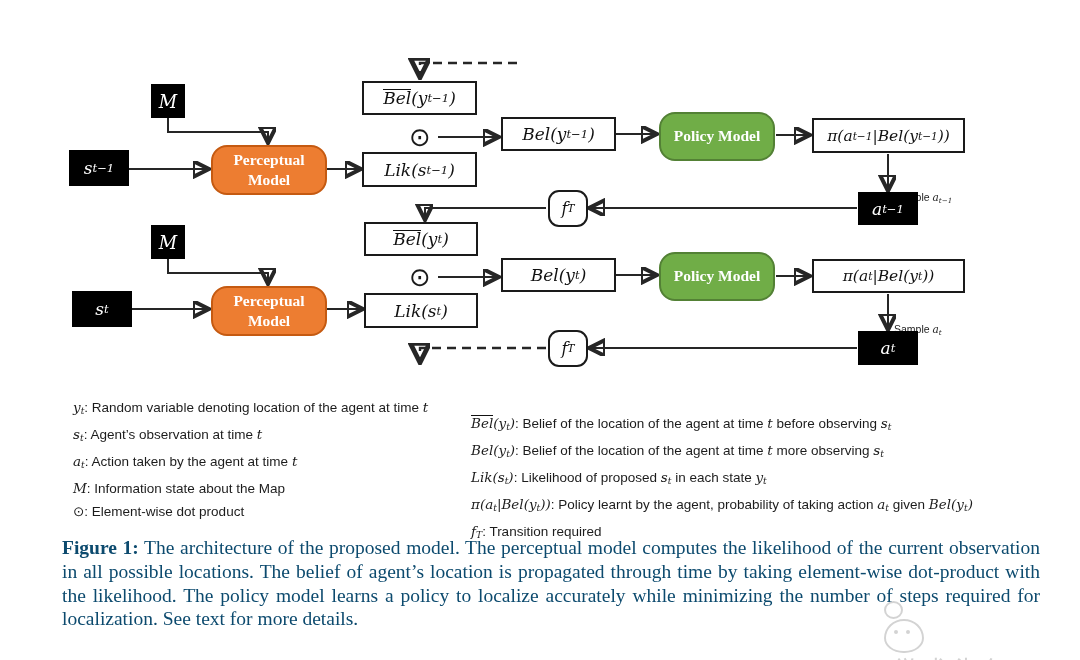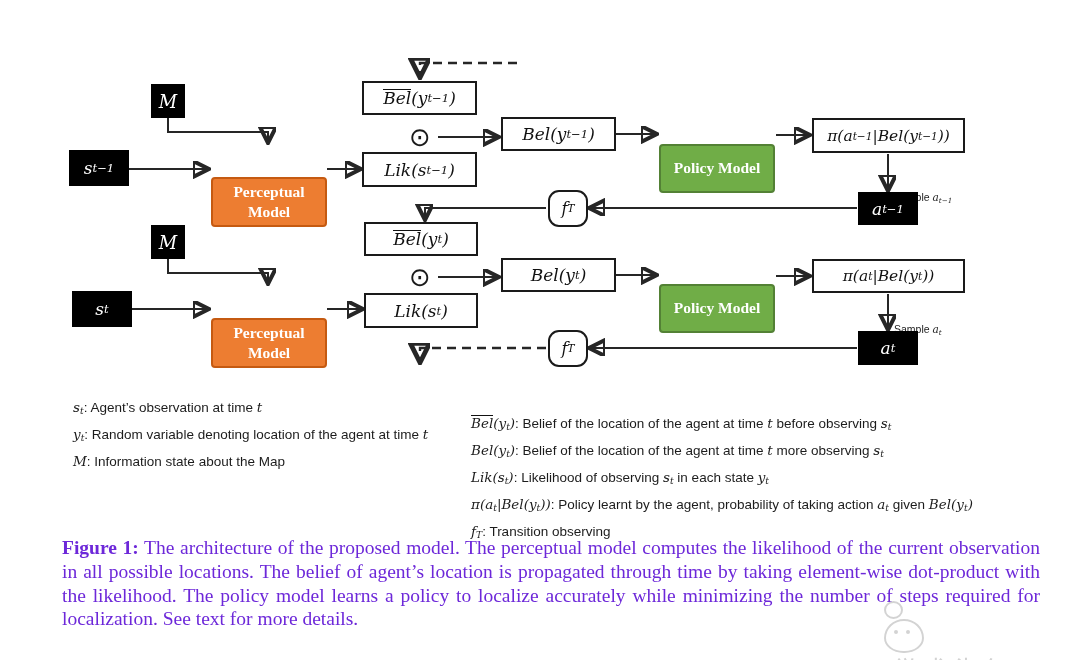--- a/index.html
+++ b/index.html
@@ -6,42 +6,42 @@
   .page{position:relative;width:1080px;height:660px;background:#ffffff;overflow:hidden;
         font-family:"Liberation Sans",sans-serif;color:#111;}
   svg.connectors{position:absolute;left:0;top:0;z-index:1;}
   svg.connectors path{fill:none;stroke:var(--line,#262626);stroke-width:2;}
   svg.connectors path.dash{stroke-dasharray:9 6;stroke-width:2.4;}
 
   .bx{position:absolute;box-sizing:border-box;display:flex;align-items:center;justify-content:center;
       text-align:center;z-index:2;}
   .white{background:#fff;border:2px solid #1a1a1a;font-size:17px;}
   .blackb{background:#000;color:#fff;font-size:17px;}
-  .module{border-radius:4px;color:#fff;font-weight:bold;font-family:"Liberation Serif",serif;
-          font-size:15.5px;line-height:1.3;padding:2px 6px;margin-top:32px;}
+  .module{border-radius:16px;color:#fff;font-weight:bold;font-family:"Liberation Serif",serif;
+          font-size:15.5px;line-height:1.3;padding:2px 6px;}
   .perceptual{background:var(--orange,#ED7D31);border:2.5px solid var(--orange_border,#C55A11);}
   .policy{background:var(--green,#70AD47);border:2.5px solid var(--green_border,#538135);}
   .ft{border-radius:11px;font-size:16px;}
   .pi{font-size:15.5px;}
   .odot{font-family:"DejaVu Sans",sans-serif;font-size:26px;line-height:1;color:#1a1a1a;}
 
   .sg-m{font-family:"DejaVu Serif",serif;font-style:italic;}
   .sg-msub{font-family:"DejaVu Serif",serif;font-style:italic;font-size:0.68em;vertical-align:-0.26em;}
   .sg-mbar{font-family:"DejaVu Serif",serif;font-style:italic;display:inline-block;
            border-top:1.6px solid #111;padding-top:0px;line-height:1.05;}
   .sg-b{font-weight:bold;}
 
   .samplelbl{position:absolute;z-index:2;font-size:10.5px;color:#222;white-space:nowrap;margin-top:28px;}
 
   .legend{position:absolute;z-index:2;font-size:13.5px;color:#1c1c1c;}
   .legend .lrow{line-height:23.5px;white-space:nowrap;}
 
   .caption{position:absolute;left:62px;top:536px;width:978px;z-index:2;
            font-family:"Liberation Serif",serif;font-size:19.5px;line-height:1.22;
-           text-align:justify;color:#6d28d9;}
+           text-align:justify;color:#0c4a6e;}
 
   .wm{position:absolute;left:884px;top:601px;z-index:3;display:flex;opacity:.85;flex-direction:column;}
   .wm-big{width:36px;height:30px;border:2px solid #cccccc;border-radius:50% 50% 48% 48%/56% 56% 44% 44%;
           position:relative;background:transparent;}
   .wm-big::before{content:"";position:absolute;left:8px;top:9px;width:4px;height:4px;border-radius:50%;
           background:#cccccc;box-shadow:12px 0 0 #cccccc;}
   .wm-small{width:15px;height:14px;border:2px solid #cccccc;border-radius:50%;margin-right:-6px;}
   .wm-text{font-family:"DejaVu Sans",sans-serif;font-size:26px;color:#cbcbcb;letter-spacing:3px;
            margin-left:10px;text-shadow:1px 1px 0 #ffffff;}
 </style>
@@ -169,30 +169,32 @@
   <div class="bx blackb" style="left:858px;top:331px;width:60px;height:34px;">
       <span class="sg-m">a</span>
       <span class="sg-msub">t</span>
     </div>
   <div class="bx white ft" style="left:548px;top:330px;width:40px;height:37px;">
       <span class="sg-m">f</span>
       <span class="sg-msub">T</span>
     </div>
 
   <div class="legend" style="left:73px;top:396px;">
+    <div class="lrow"><span class="sg-m">y</span><span class="sg-msub">t</span><span>: Random variable denoting location of the agent at time </span><span class="sg-m">t</span></div>
     <div class="lrow"><span class="sg-m">s</span><span class="sg-msub">t</span><span>: Agent’s observation at time </span><span class="sg-m">t</span></div>
-    <div class="lrow"><span class="sg-m">y</span><span class="sg-msub">t</span><span>: Random variable denoting location of the agent at time </span><span class="sg-m">t</span></div>
+    <div class="lrow"><span class="sg-m">a</span><span class="sg-msub">t</span><span>: Action taken by the agent at time </span><span class="sg-m">t</span></div>
     <div class="lrow"><span class="sg-m">M</span><span>: Information state about the Map</span></div>
+    <div class="lrow"><span>⊙</span><span>: Element-wise dot product</span></div>
   </div>
   <div class="legend" style="left:471px;top:396px;margin-top:16px;">
     <div class="lrow"><span class="sg-mbar">Bel</span><span class="sg-m">(y</span><span class="sg-msub">t</span><span class="sg-m">)</span><span>: Belief of the location of the agent at time </span><span class="sg-m">t</span><span> before observing </span><span class="sg-m">s</span><span class="sg-msub">t</span></div>
     <div class="lrow"><span class="sg-m">Bel</span><span class="sg-m">(y</span><span class="sg-msub">t</span><span class="sg-m">)</span><span>: Belief of the location of the agent at time </span><span class="sg-m">t</span><span> more observing </span><span class="sg-m">s</span><span class="sg-msub">t</span></div>
-    <div class="lrow"><span class="sg-m">Lik</span><span class="sg-m">(s</span><span class="sg-msub">t</span><span class="sg-m">)</span><span>: Likelihood of observing </span><span class="sg-m">s</span><span class="sg-msub">t</span><span> in each state </span><span class="sg-m">y</span><span class="sg-msub">t</span></div>
+    <div class="lrow"><span class="sg-m">Lik</span><span class="sg-m">(s</span><span class="sg-msub">t</span><span class="sg-m">)</span><span>: Likelihood of proposed </span><span class="sg-m">s</span><span class="sg-msub">t</span><span> in each state </span><span class="sg-m">y</span><span class="sg-msub">t</span></div>
     <div class="lrow"><span class="sg-m">π</span><span class="sg-m">(a</span><span class="sg-msub">t</span><span class="sg-m">|</span><span class="sg-m">Bel</span><span class="sg-m">(y</span><span class="sg-msub">t</span><span class="sg-m">))</span><span>: Policy learnt by the agent, probability of taking action </span><span class="sg-m">a</span><span class="sg-msub">t</span><span> given </span><span class="sg-m">Bel</span><span class="sg-m">(y</span><span class="sg-msub">t</span><span class="sg-m">)</span></div>
-    <div class="lrow"><span class="sg-m">f</span><span class="sg-msub">T</span><span>: Transition observing</span></div>
+    <div class="lrow"><span class="sg-m">f</span><span class="sg-msub">T</span><span>: Transition required</span></div>
   </div>
 
   <div class="caption"><span class="sg-b">Figure 1:</span><span> The architecture of the proposed model.  The perceptual model computes the likelihood of the current observation in all possible locations. The belief of agent’s location is propagated through time by taking element-wise dot-product with the likelihood. The policy model learns a policy to localize accurately while minimizing the number of steps required for localization. See text for more details.</span></div>
 
   <div class="wm">
     <div class="wm-small"></div>
     <div class="wm-big"></div>
     <div class="wm-text">学术头条</div>
   </div>
 

